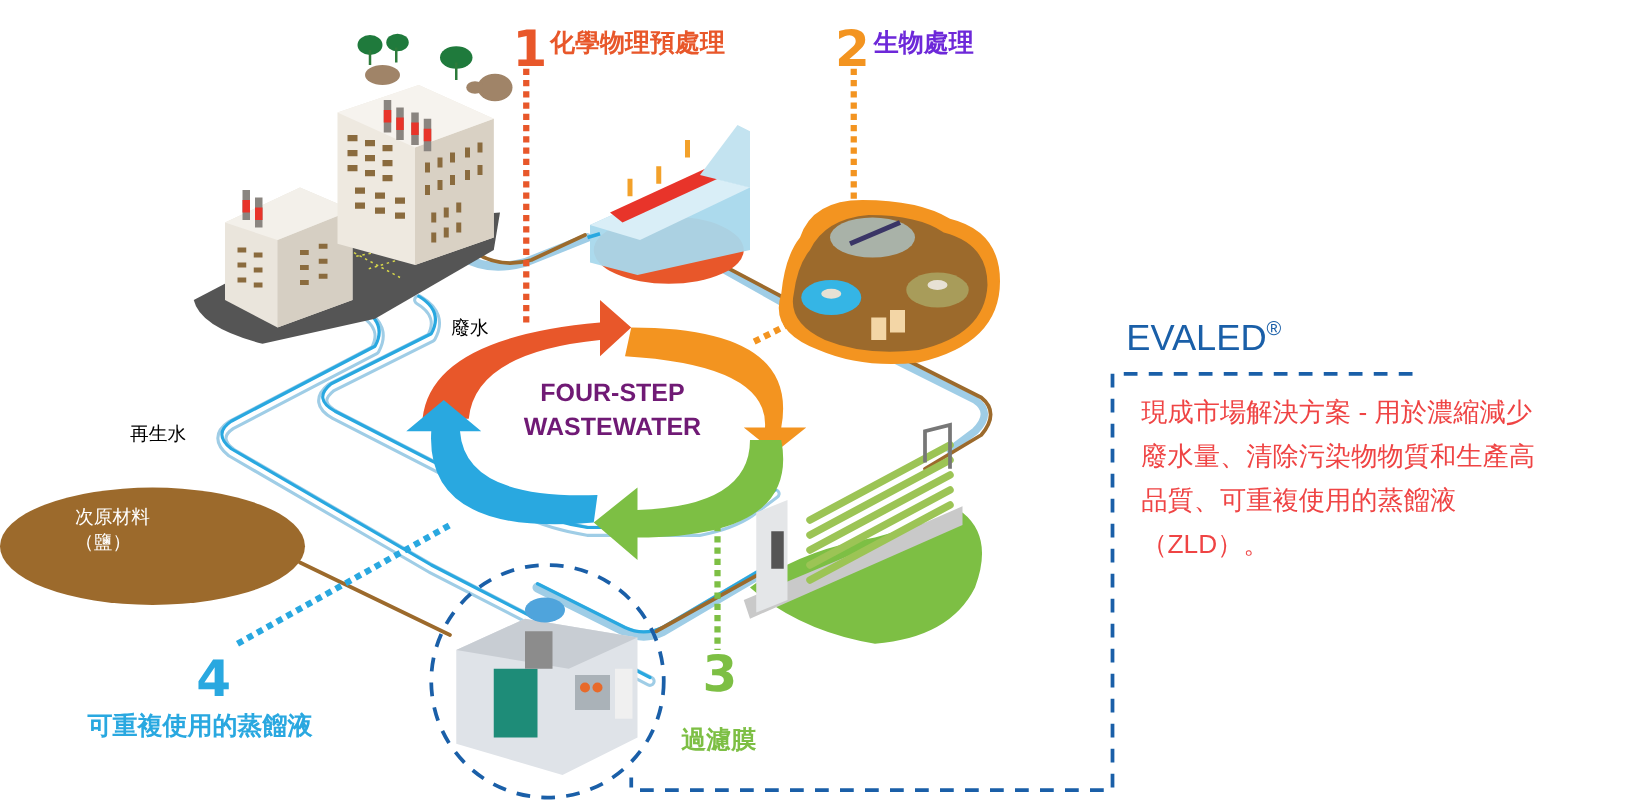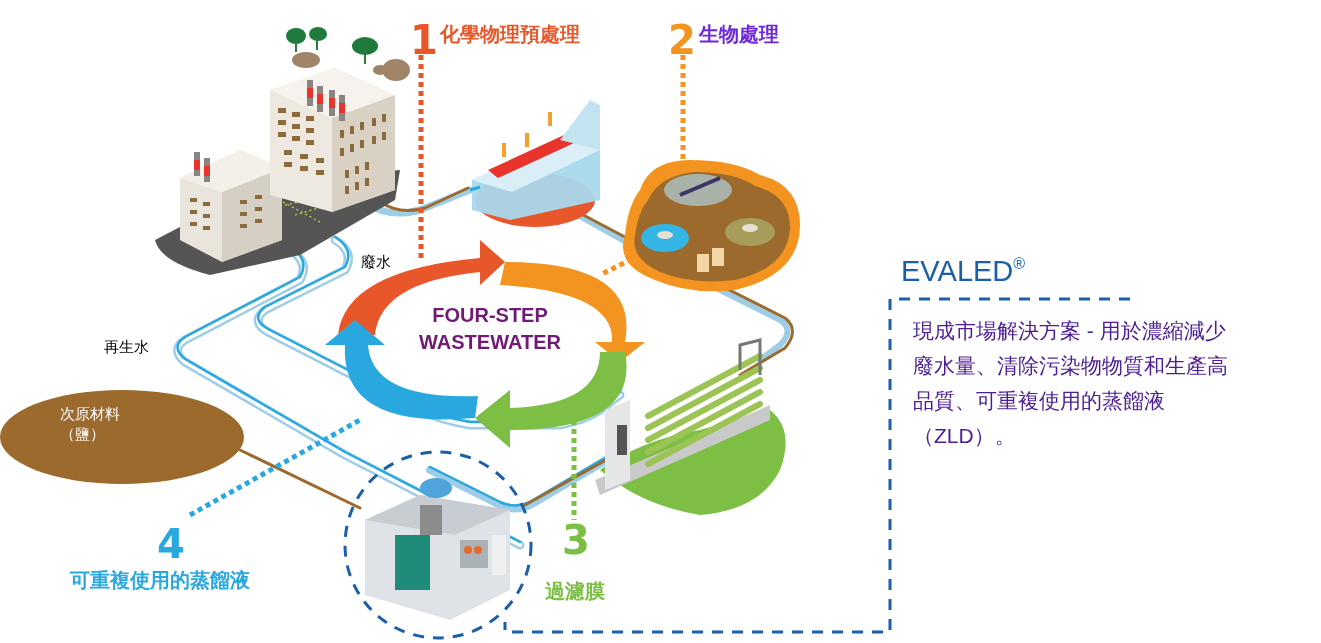--- a/index.html
+++ b/index.html
@@ -9,21 +9,21 @@
   .lbl { position: absolute; white-space: nowrap; }
   .step-title { font-weight: bold; font-size: 20px; }
   .step-num { font-weight: bold; font-size: 40px; line-height: 40px; font-family: "DejaVu Sans", sans-serif; }
   .gray-lbl { color: #000000; font-size: 15px; margin-top: 20px; }
   .cycle-text { position: absolute; left: 395px; top: 302px; width: 190px; text-align: center;
                 color: #701a75; font-weight: bold; font-size: 20px; line-height: 27px; }
   .ellipse-text { position: absolute; left: 60px; top: 404px; width: 130px; 
                   color: #ffffff; font-size: 15px; line-height: 20px; }
   .brand { position: absolute; left: 860px; top: 255px; color: #1a5fa8; font-weight: normal; font-size: 29px; margin-left: 41px; }
   .brand sup { font-size: 16px; vertical-align: 12px; }
-  .desc { position: absolute; left: 913px; top: 313px; width: 390px; color: #4c1d95;
+  .desc { position: absolute; left: 913px; top: 313px; width: 390px; color: #ef4444;
           font-size: 21px; line-height: 35px; }
   .desc div { white-space: nowrap; }
 </style>
 </head>
 <body>
 
 <svg id="scene" viewBox="0 0 1321 643" xmlns="http://www.w3.org/2000/svg">
   <defs>
     <marker id="nothing"></marker>
   </defs>

